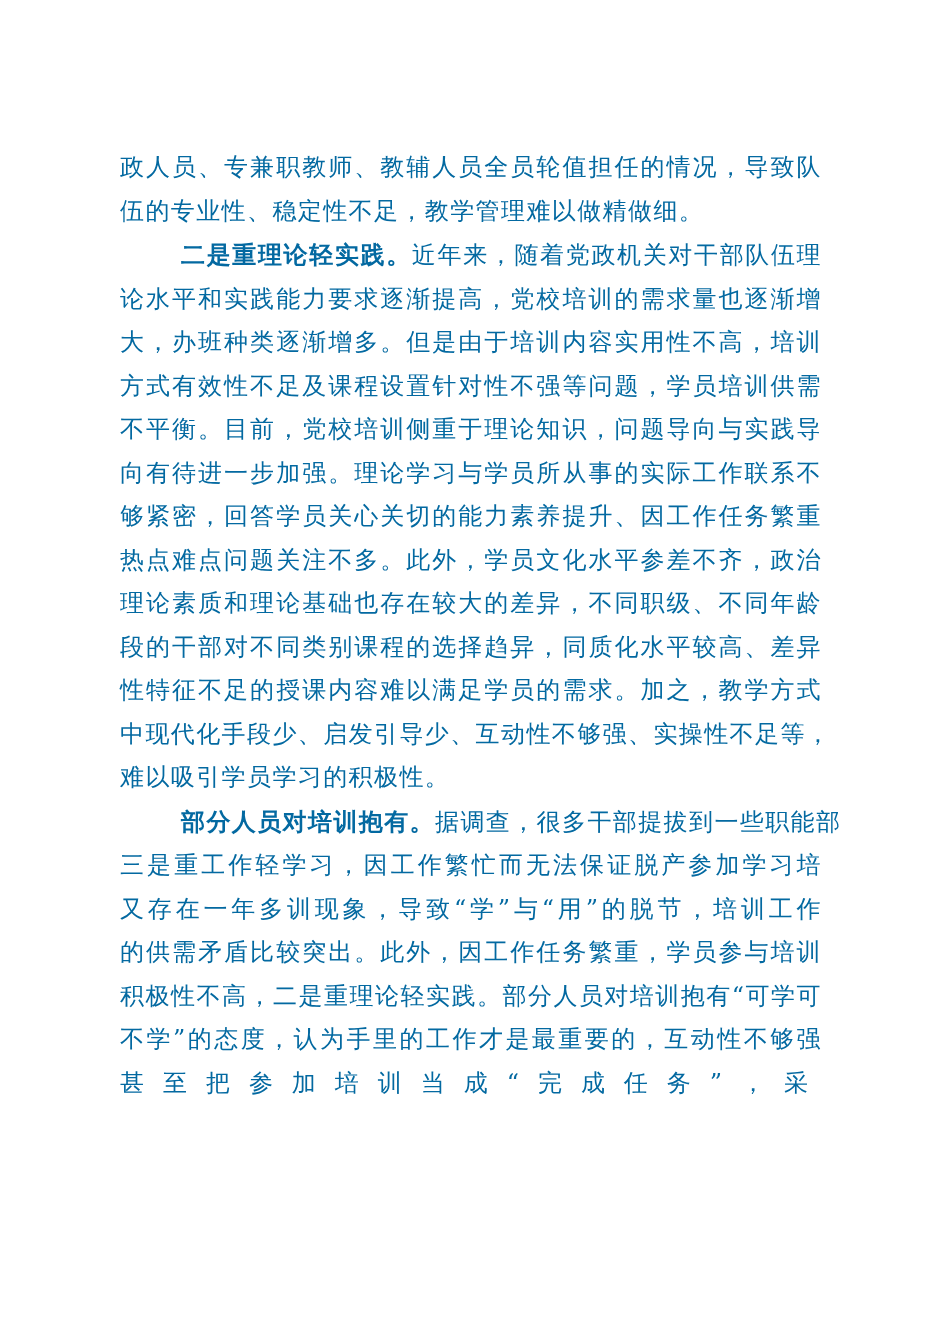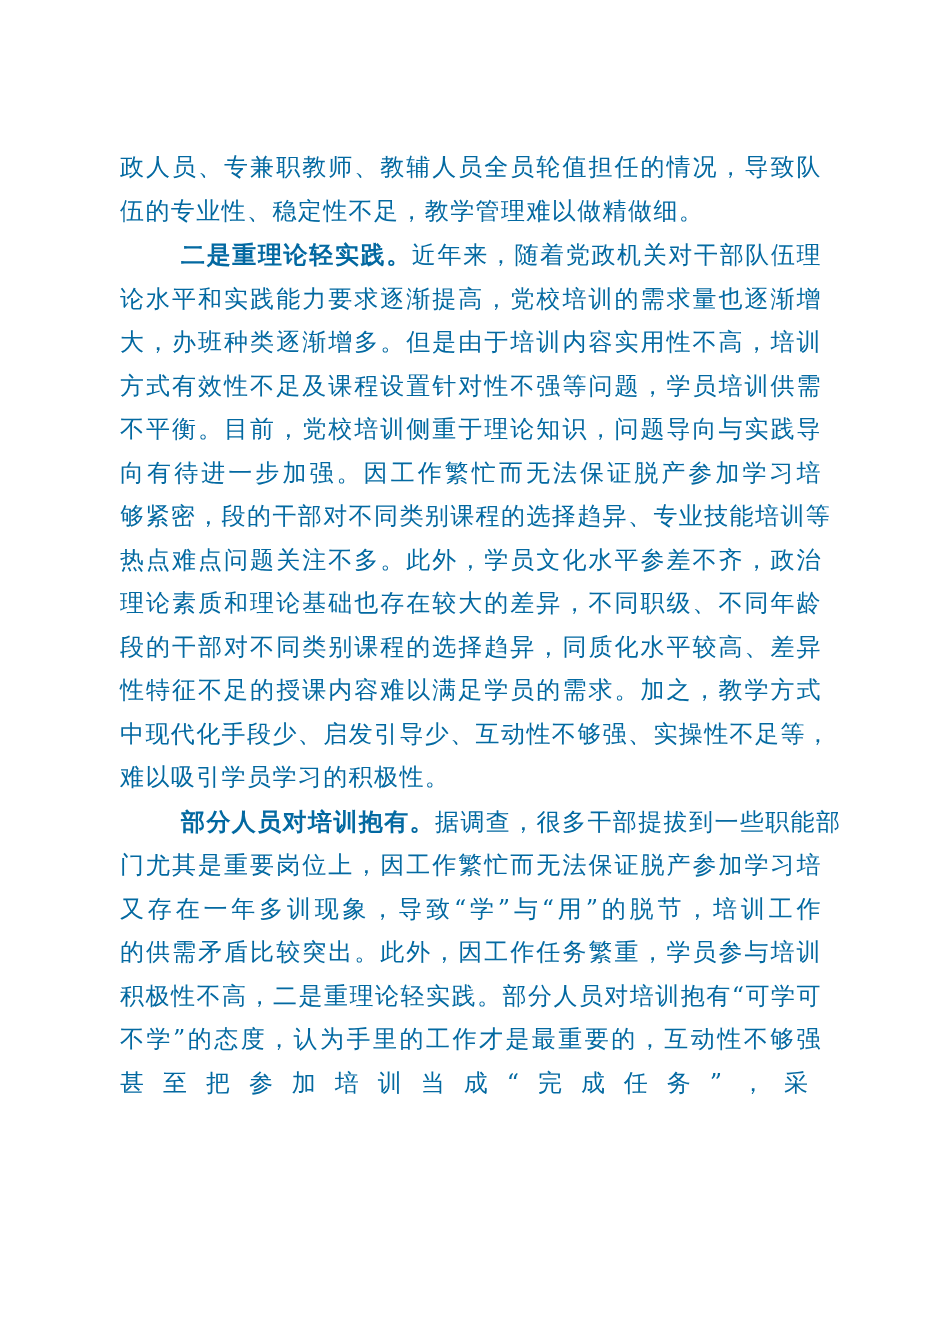--- a/index.html
+++ b/index.html
@@ -28,33 +28,33 @@
     <span class="line">政人员、专兼职教师、教辅人员全员轮值担任的情况，导致队</span>
     <span class="line last">伍的专业性、稳定性不足，教学管理难以做精做细。</span>
   </p>
 
   <p class="para">
     <span class="line" style="padding-left:61px;"><span class="lead">二是重理论轻实践。</span><span>近年来，随着党政机关对干部队伍理</span></span>
     <span class="line">论水平和实践能力要求逐渐提高，党校培训的需求量也逐渐增</span>
     <span class="line">大，办班种类逐渐增多。但是由于培训内容实用性不高，培训</span>
     <span class="line">方式有效性不足及课程设置针对性不强等问题，学员培训供需</span>
     <span class="line">不平衡。目前，党校培训侧重于理论知识，问题导向与实践导</span>
-    <span class="line">向有待进一步加强。因工作繁忙而无法保证脱产参加学习培</span>
-    <span class="line">够紧密，段的干部对不同类别课程的选择趋异、专业技能培训等</span>
+    <span class="line">向有待进一步加强。理论学习与学员所从事的实际工作联系不</span>
+    <span class="line">够紧密，回答学员关心关切的能力素养提升、因工作任务繁重</span>
     <span class="line">热点难点问题关注不多。此外，学员文化水平参差不齐，政治</span>
     <span class="line">理论素质和理论基础也存在较大的差异，不同职级、不同年龄</span>
     <span class="line">段的干部对不同类别课程的选择趋异，同质化水平较高、差异</span>
     <span class="line">性特征不足的授课内容难以满足学员的需求。加之，教学方式</span>
     <span class="line">中现代化手段少、启发引导少、互动性不够强、实操性不足等，</span>
     <span class="line last">难以吸引学员学习的积极性。</span>
   </p>
 
   <p class="para">
     <span class="line" style="padding-left:61px;"><span class="lead">部分人员对培训抱有。</span><span>据调查，很多干部提拔到一些职能部</span></span>
-    <span class="line">门尤其是重要岗位上，因工作繁忙而无法保证脱产参加学习培</span>
+    <span class="line">三是重工作轻学习，因工作繁忙而无法保证脱产参加学习培</span>
     <span class="line">又存在一年多训现象，导致“学”与“用”的脱节，培训工作</span>
     <span class="line">的供需矛盾比较突出。此外，因工作任务繁重，学员参与培训</span>
     <span class="line">积极性不高，二是重理论轻实践。部分人员对培训抱有“可学可</span>
     <span class="line">不学”的态度，认为手里的工作才是最重要的，互动性不够强</span>
     <span class="line" style="letter-spacing:14px;">甚至把参加培训当成“完成任务”，采</span>
   </p>
 
 </div>
 
 </body></html>

